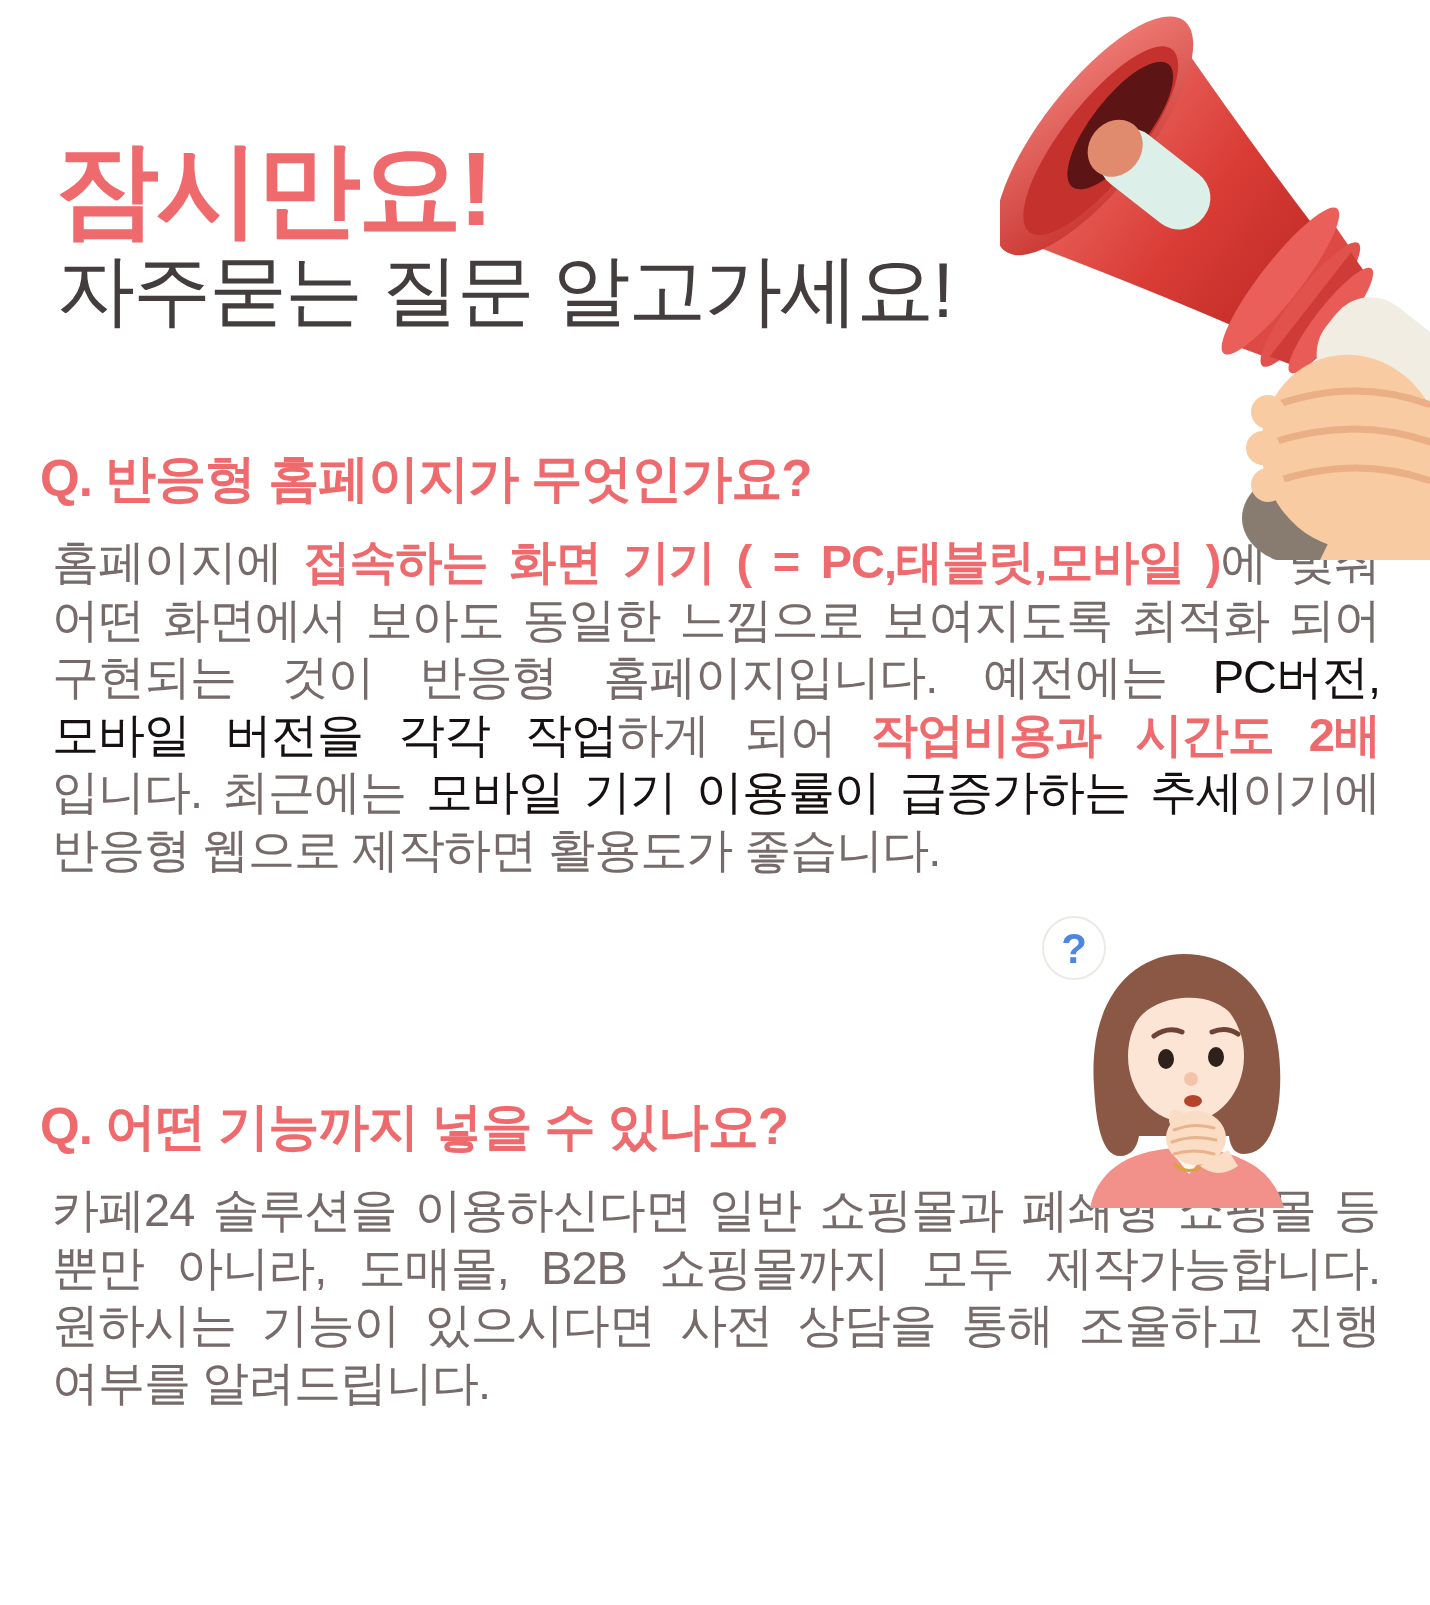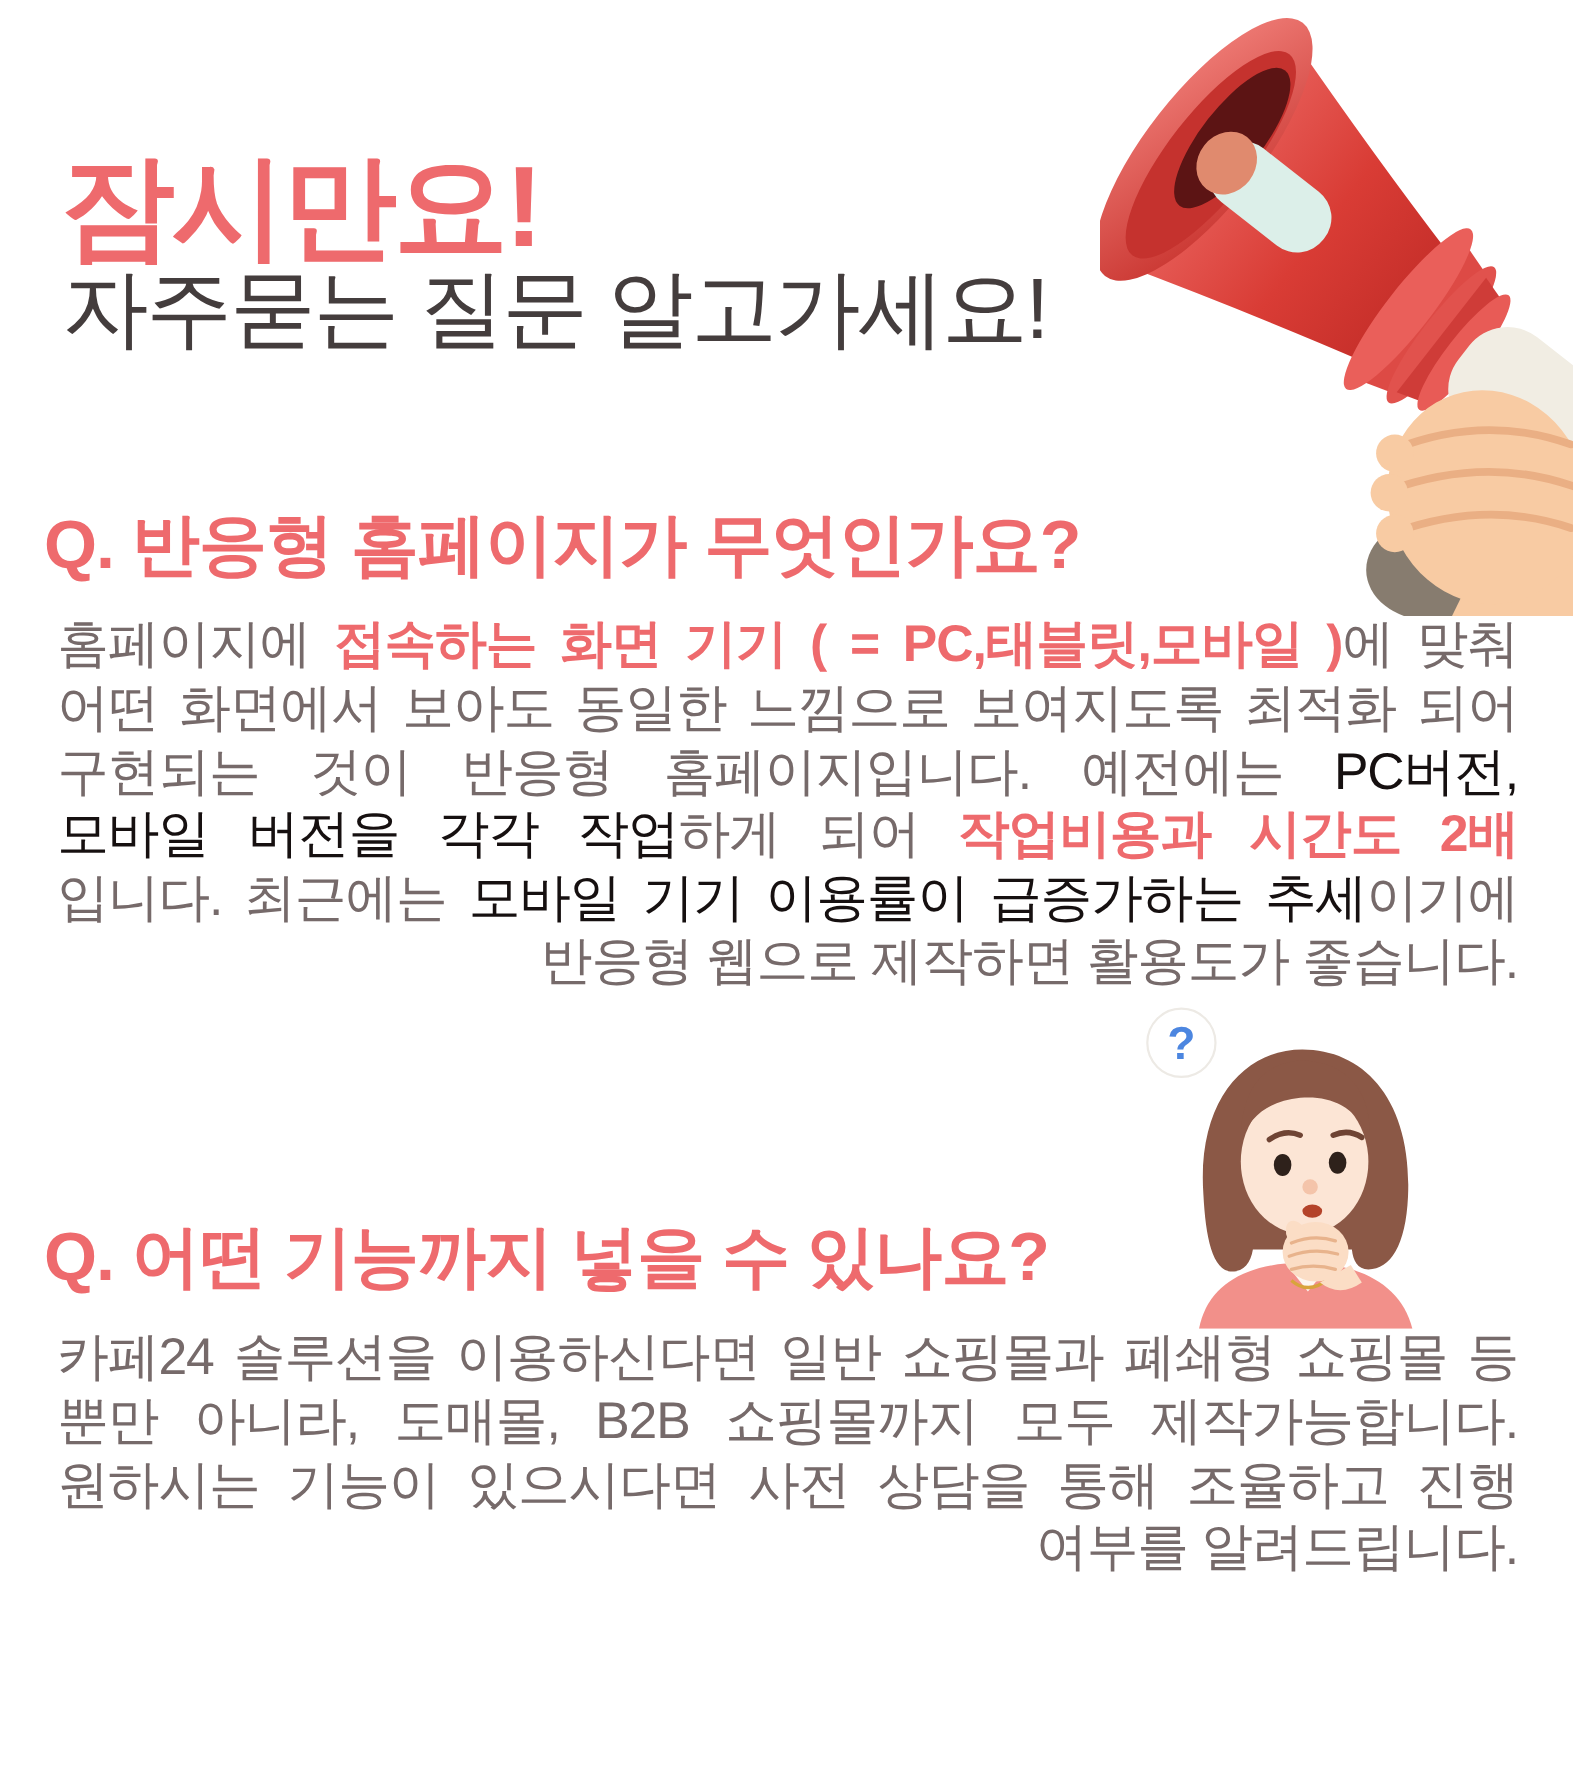--- a/index.html
+++ b/index.html
@@ -5,34 +5,34 @@
   html,body{margin:0;padding:0;background:#ffffff;}
   .canvas{
     position:relative;width:1430px;height:1605px;background:#ffffff;overflow:hidden;
     font-family:"Liberation Sans","DejaVu Sans",sans-serif;
   }
   .page-title{
     position:absolute;left:55px;top:106px;
     font-size:104px;font-weight:800;letter-spacing:-3px;color:#ee6a6d;line-height:1.05;margin-top:29px;
   }
   .page-subtitle{
-    position:absolute;left:57px;top:238px;
+    position:absolute;left:57px;top:248px;
     font-size:78px;font-weight:400;letter-spacing:-2px;color:#443d3d;line-height:1.1;
   }
   .faq-block{position:absolute;left:40px;width:1352px;}
   .faq-q1{top:450px;}
   .faq-q2{top:1098px;}
   .q-heading{
-    margin:11px 0 26px 0;font-size:62px;font-weight:800;letter-spacing:-1px;
+    margin:0 0 26px 0;font-size:51px;font-weight:800;letter-spacing:-1px;
     color:#ee6a6d;line-height:1.12;
   }
   .answer{margin:12px;}
   .body-line{
     font-size:47px;line-height:57.6px;font-weight:500;color:#766a6a;
-    letter-spacing:-1px;white-space:normal;text-align:right;
+    letter-spacing:-1px;white-space:normal;
   }
   .jst{text-align:justify;text-align-last:justify;}
   .seg-n{color:#766a6a;font-weight:500;}
   .seg-rb{color:#ee6a6d;font-weight:800;}
   .seg-bb{color:#161010;font-weight:400;}
   .megaphone-wrap{position:absolute;left:1000px;top:0;width:430px;height:560px;z-index:5;}
   .thinker-wrap{position:absolute;left:1032px;top:908px;width:260px;height:300px;z-index:5;}
 </style>
 </head>
 <body>

